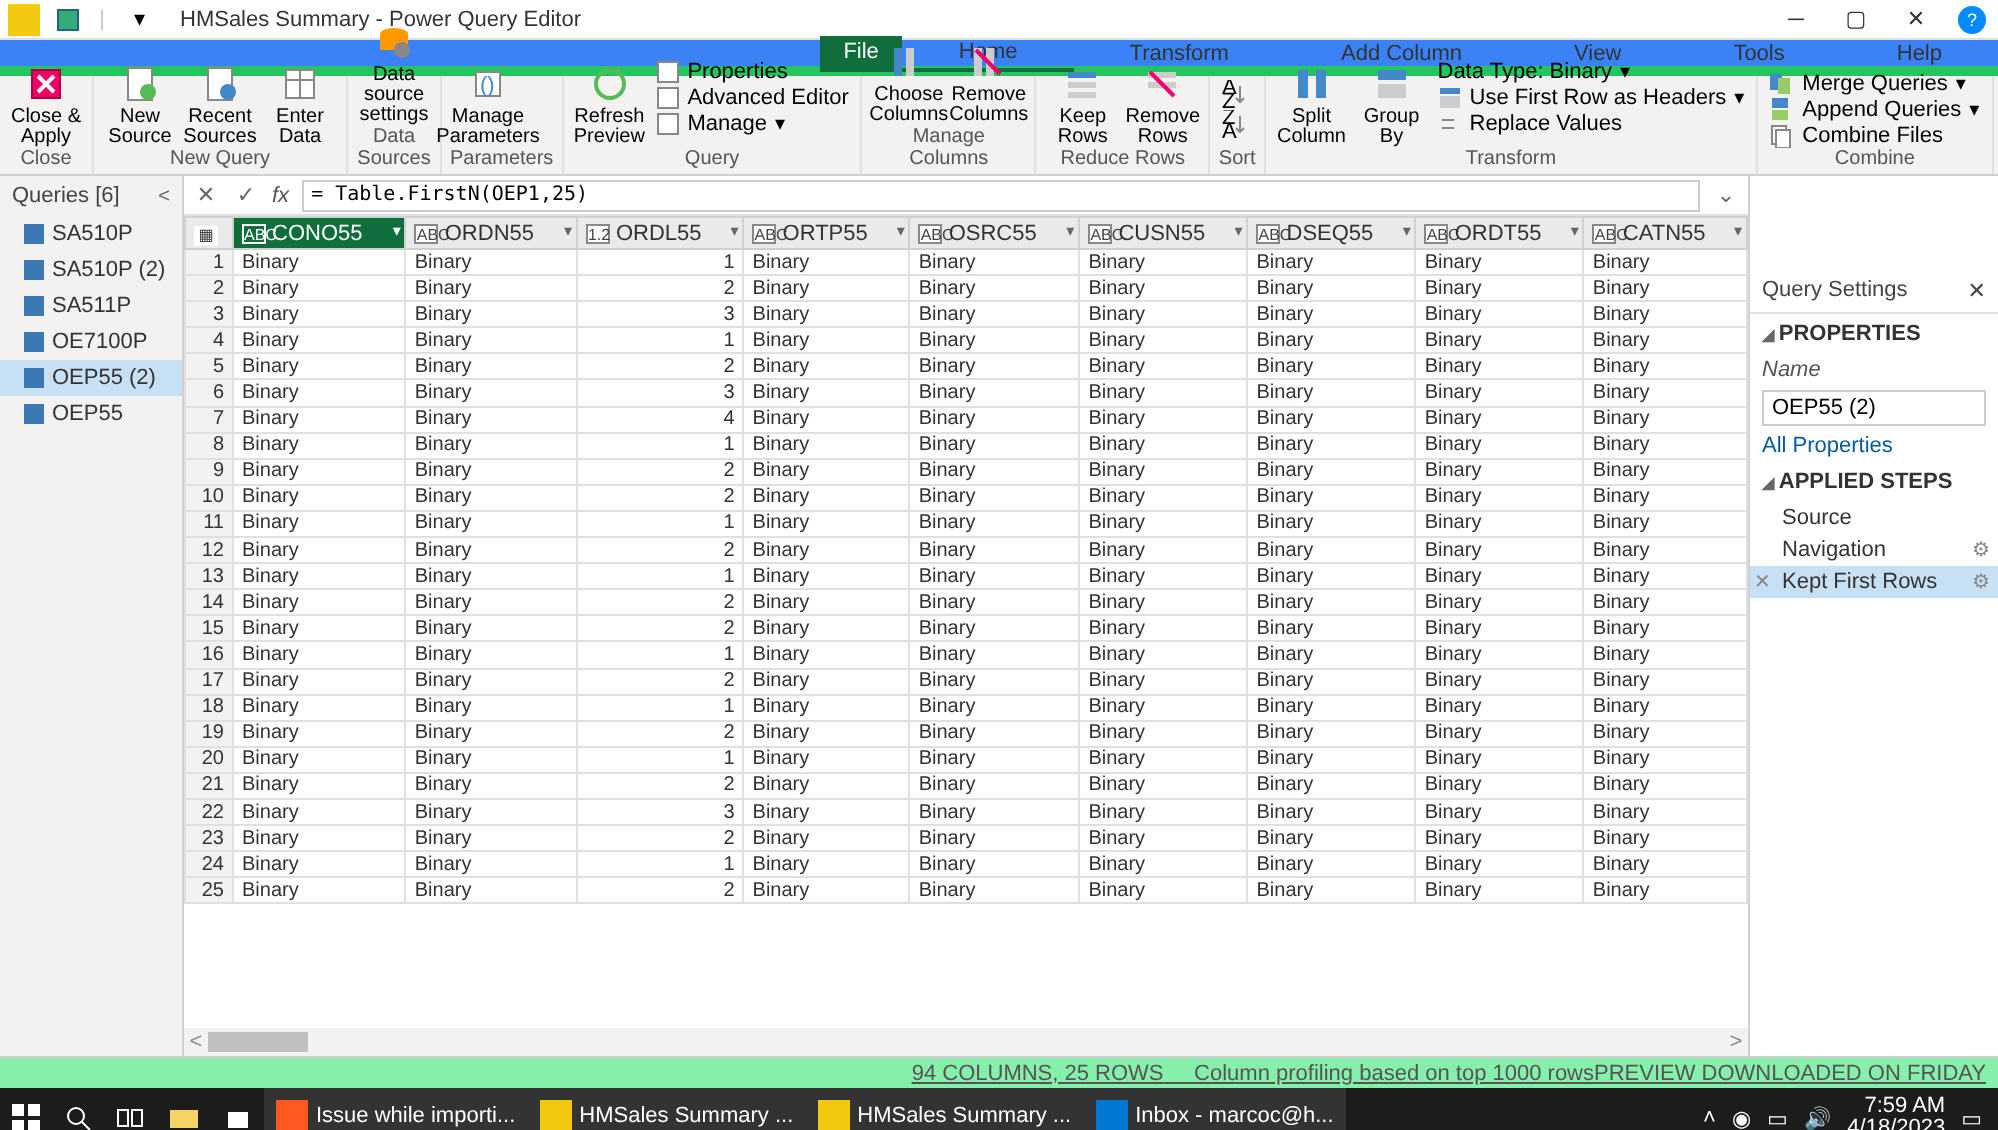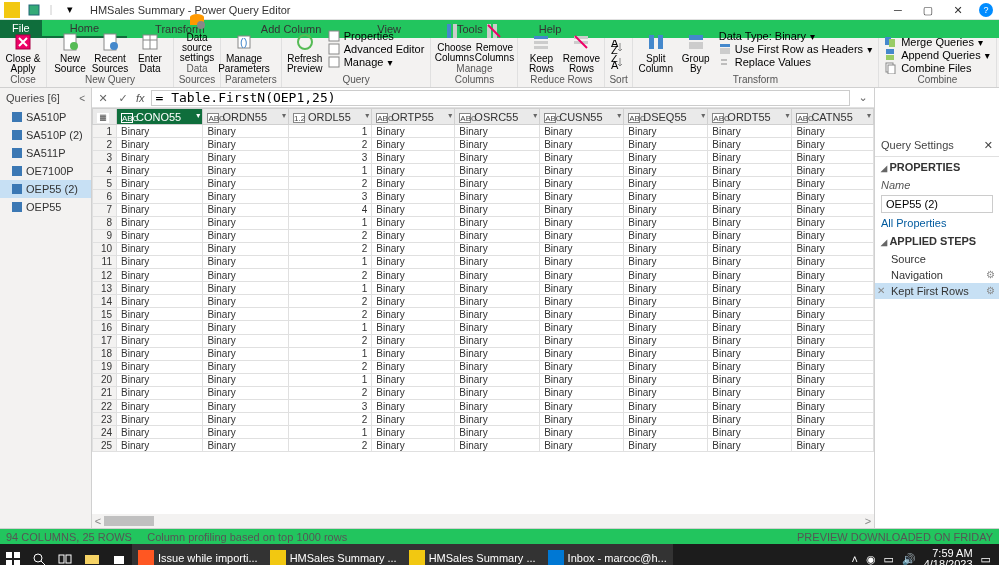--- a/index.html
+++ b/index.html
@@ -6,21 +6,21 @@
 body { background: #fff; width: 999px; height: 565px; overflow: hidden; position: relative; }
 
 .title-bar { height: 20px; background: #fff; border-bottom: 1px solid #e0e0e0; display: flex; align-items: center; }
 .title-icon { width: 16px; height: 16px; background: #f2c811; margin: 0 4px; }
 .qat-icon { width: 14px; height: 14px; margin: 0 3px; display:inline-block; }
 .title-text { flex: 1; padding-left: 6px; color: #333; }
 .win-controls { display: flex; }
 .win-btn { width: 30px; height: 20px; text-align: center; line-height: 20px; color: #333; }
 .help-btn { width: 14px; height: 14px; border-radius: 50%; background: #008cff; color: #fff; margin: 3px 6px; line-height: 14px; text-align: center; font-size: 9px; }
 
-.tab-row { height: 18px; background: #22c55e; display: flex; align-items: center; border-bottom: 1px solid #22c55e; }
+.tab-row { height: 18px; background: #3b82f6; display: flex; align-items: center; border-bottom: 5px solid #22c55e; justify-content: flex-end; }
 .file-tab { background: #0f6e3c; color: #fff; padding: 2px 12px; height: 18px; }
 .ribbon-tab { padding: 2px 28px; color: #333; }
 .ribbon-tab.active { border-bottom: 2px solid #0f6e3c; }
 
 .ribbon { height: 50px; background: #f3f2f1; display: flex; border-bottom: 1px solid #d0d0d0; }
 .ribbon-group { display: flex; flex-direction: column; justify-content: flex-end; padding: 2px 4px; border-right: 1px solid #e0e0e0; }
 .rg-items { display: flex; align-items: flex-start; flex: 1; gap: 2px; }
 .rg-label { text-align: center; color: #555; font-size: 10px; }
 .big-btn { display: flex; flex-direction: column; align-items: center; width: 38px; gap: 2px; text-align: center; line-height: 1.0; padding-top: 2px; }
 .big-btn .ico { width: 20px; height: 20px; }
@@ -35,21 +35,21 @@
 .queries-head { padding: 4px 6px; display: flex; justify-content: space-between; align-items:center; color: #444; }
 .collapse-icon { font-size: 10px; color: #666; }
 .query-item { padding: 3px 4px 3px 12px; display: flex; align-items: center; gap: 4px; color: #333; white-space: nowrap; overflow: hidden; }
 .query-item.selected { background: #c7e0f4; }
 .query-glyph { width: 10px; height: 10px; background: #3b78b4; display: inline-block; }
 
 .main-area { flex: 1; display: flex; flex-direction: column; min-width: 0; }
 .formula-bar { height: 20px; display: flex; align-items: center; padding: 0 4px; gap: 6px; border-bottom: 1px solid #e0e0e0; }
 .fb-btn { width: 14px; height: 14px; line-height: 14px; text-align: center; color: #666; }
 .fx-label { font-style: italic; color: #555; }
-.fb-input { flex: 1; border: 1px solid #ccc; height: 16px; padding: 0 4px; font-family: Consolas, monospace; font-size: 13px; }
+.fb-input { flex: 1; border: 1px solid #ccc; height: 16px; padding: 0 4px; font-family: Consolas, monospace; font-size: 10px; }
 .fb-expand { width: 14px; color: #666; text-align: center; }
 
 .grid-wrap { flex: 1; overflow: hidden; position: relative; }
 .grid { border-collapse: collapse; width: 100%; }
 .grid th { background: #eaeaea; border: 1px solid #d0d0d0; text-align: left; font-weight: normal; padding: 1px 4px; color: #333; position: relative; height: 16px; }
 .grid th.sel { background: #0f6e3c; color: #fff; }
 .type-ico { display: inline-block; width: 12px; height: 10px; border: 1px solid #888; margin-right: 3px; font-size: 8px; text-align: center; line-height: 10px; color: #444; background: #fff; }
 .grid th .drop { position: absolute; right: 2px; top: 2px; font-size: 8px; color: #666; }
 .grid th.sel .type-ico { border-color: #fff; color: #fff; background: #0f6e3c;}
 .grid th.sel .drop { color: #fff;}
@@ -68,21 +68,21 @@
 .sp-section-head { padding: 4px 6px; font-weight: bold; color: #333; }
 .sp-section-head::before { content: "◢ "; font-size: 8px; color: #666; }
 .sp-label { padding: 2px 6px; color: #555; font-style: italic; }
 .sp-input { margin: 2px 6px; width: calc(100% - 12px); border: 1px solid #ccc; padding: 2px 4px; font-size: 11px; }
 .sp-link { padding: 2px 6px; color: #005a9e; }
 .step { padding: 2px 6px 2px 16px; color: #333; position: relative; }
 .step.selected { background: #c7e0f4; }
 .step .gear { position: absolute; right: 4px; top: 2px; color: #888; font-size: 10px; }
 .step .del { position: absolute; left: 2px; top: 2px; color: #888; font-size: 10px; }
 
-.status-bar { height: 16px; background: #22c55e; border-top: 1px solid #d0d0d0; display: flex; align-items: center; padding: 0 6px; color: #555; font-size: 10px; justify-content: space-between;}
+.status-bar { height: 16px; background: #86efac; border-top: 1px solid #d0d0d0; display: flex; align-items: center; padding: 0 6px; color: #555; font-size: 10px; justify-content: flex-end; text-decoration: underline;}
 
 .taskbar { height: 30px; background: #1c1c1c; display: flex; align-items: center; }
 .tb-item { height: 30px; padding: 0 6px; display: flex; align-items: center; color: #fff; gap: 4px; font-size: 10px; }
 .tb-item.active { border-bottom: 2px solid #76b9ed; background: #333; }
 .tb-glyph { width: 16px; height: 16px; display: inline-block; }
 .tb-right { margin-left: auto; display: flex; align-items: center; gap: 8px; color: #fff; font-size: 10px; padding-right: 8px;}
 .tb-clock { text-align: right; line-height: 1.0; }
 
 svg { display: block; }
 </style>

